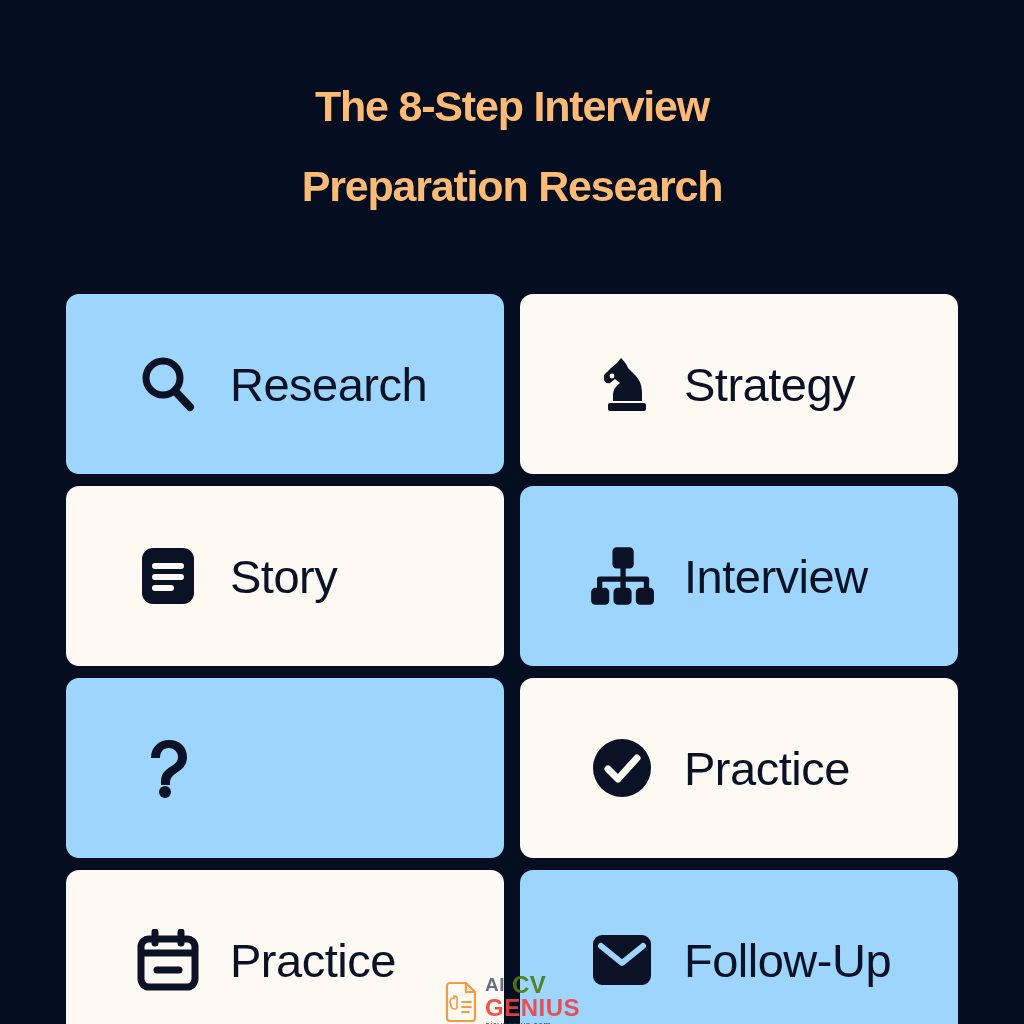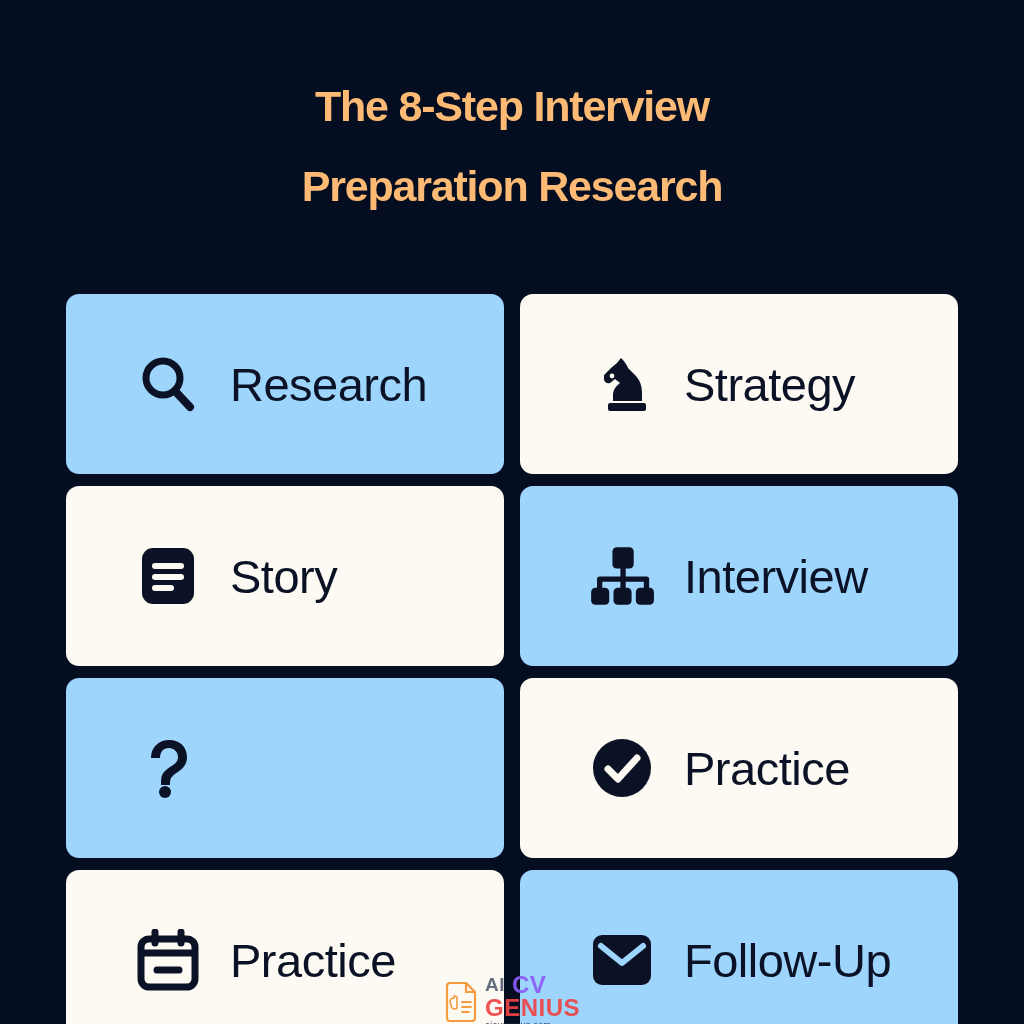--- a/index.html
+++ b/index.html
@@ -90,21 +90,21 @@
     line-height:0.95;
   }
   .wm-row { display:flex; align-items:center; gap:7px; }
   .wm-ai {
     color:#5b6475;
     font-size:19px;
     font-weight:bold;
     letter-spacing:0.5px;
   }
   .wm-cv {
-    color:#8b5cf6;
+    color:#4d7c0f;
     font-size:24px;
     font-weight:bold;
     letter-spacing:0.5px;
   }
   .wm-genius {
     color:#ef4444;
     font-size:24px;
     font-weight:bold;
     letter-spacing:0.5px;
     text-align:right;

